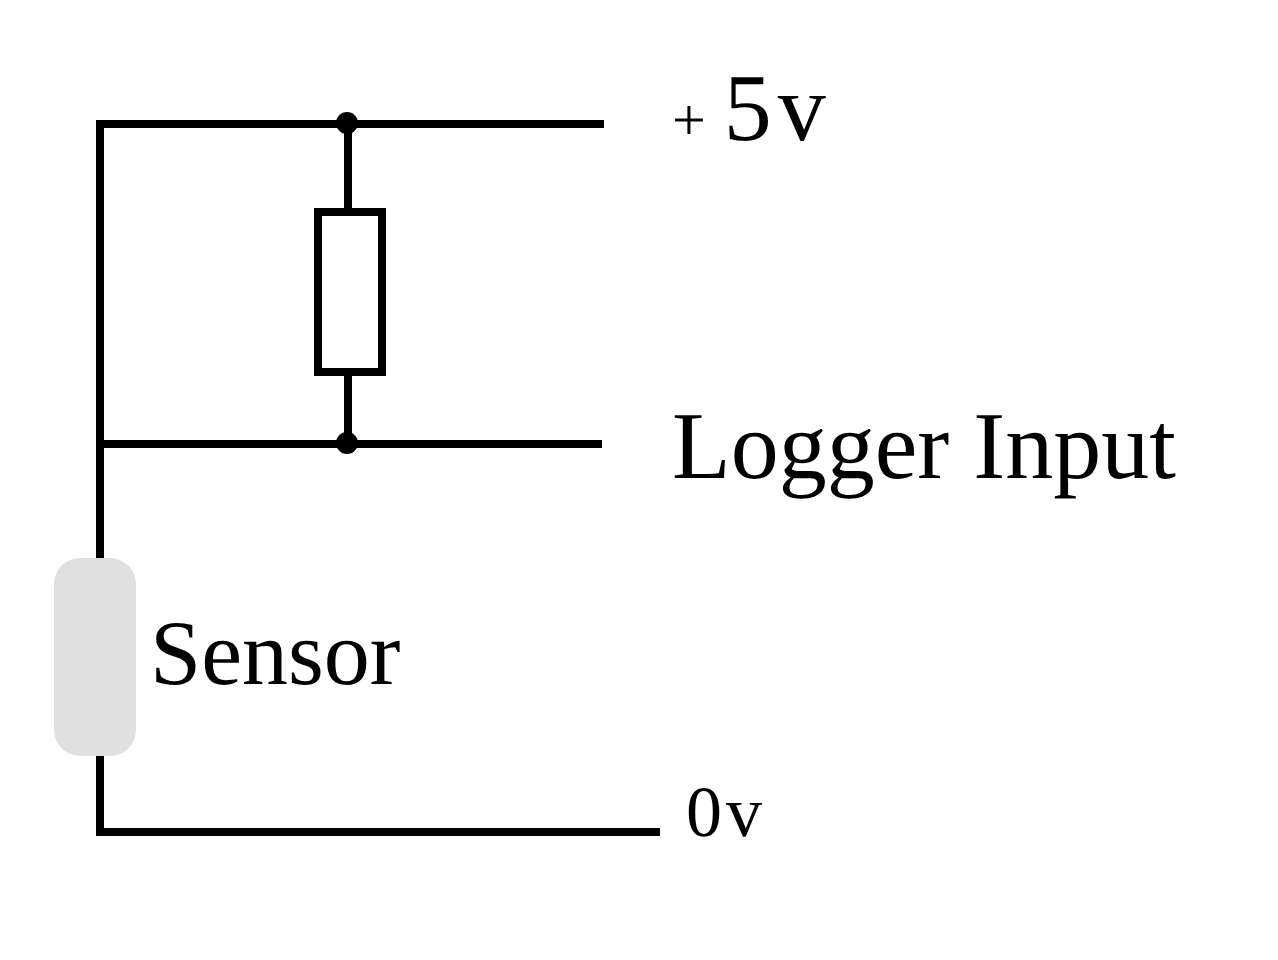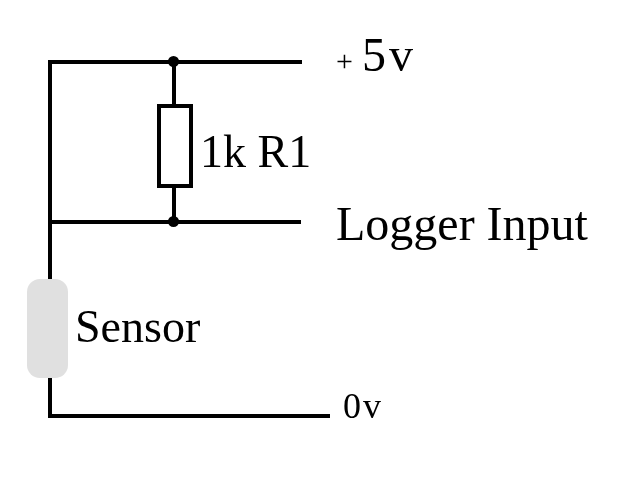--- a/index.html
+++ b/index.html
@@ -84,18 +84,17 @@
 
   <div class="dot dot-top"></div>
   <div class="dot dot-bottom"></div>
 
   <div class="resistor"></div>
   <div class="sensor"></div>
 
   <div class="lbl lbl-rail5">
     <span class="rail5-plus">+</span><span class="rail5-volts">5v</span>
   </div>
-  <div class="lbl lbl-resistor">1k R1</div>
   <div class="lbl lbl-sensor">Sensor</div>
   <div class="lbl lbl-logger">Logger Input</div>
   <div class="lbl lbl-ground">0v</div>
 
 </div>
 
 </body></html>

